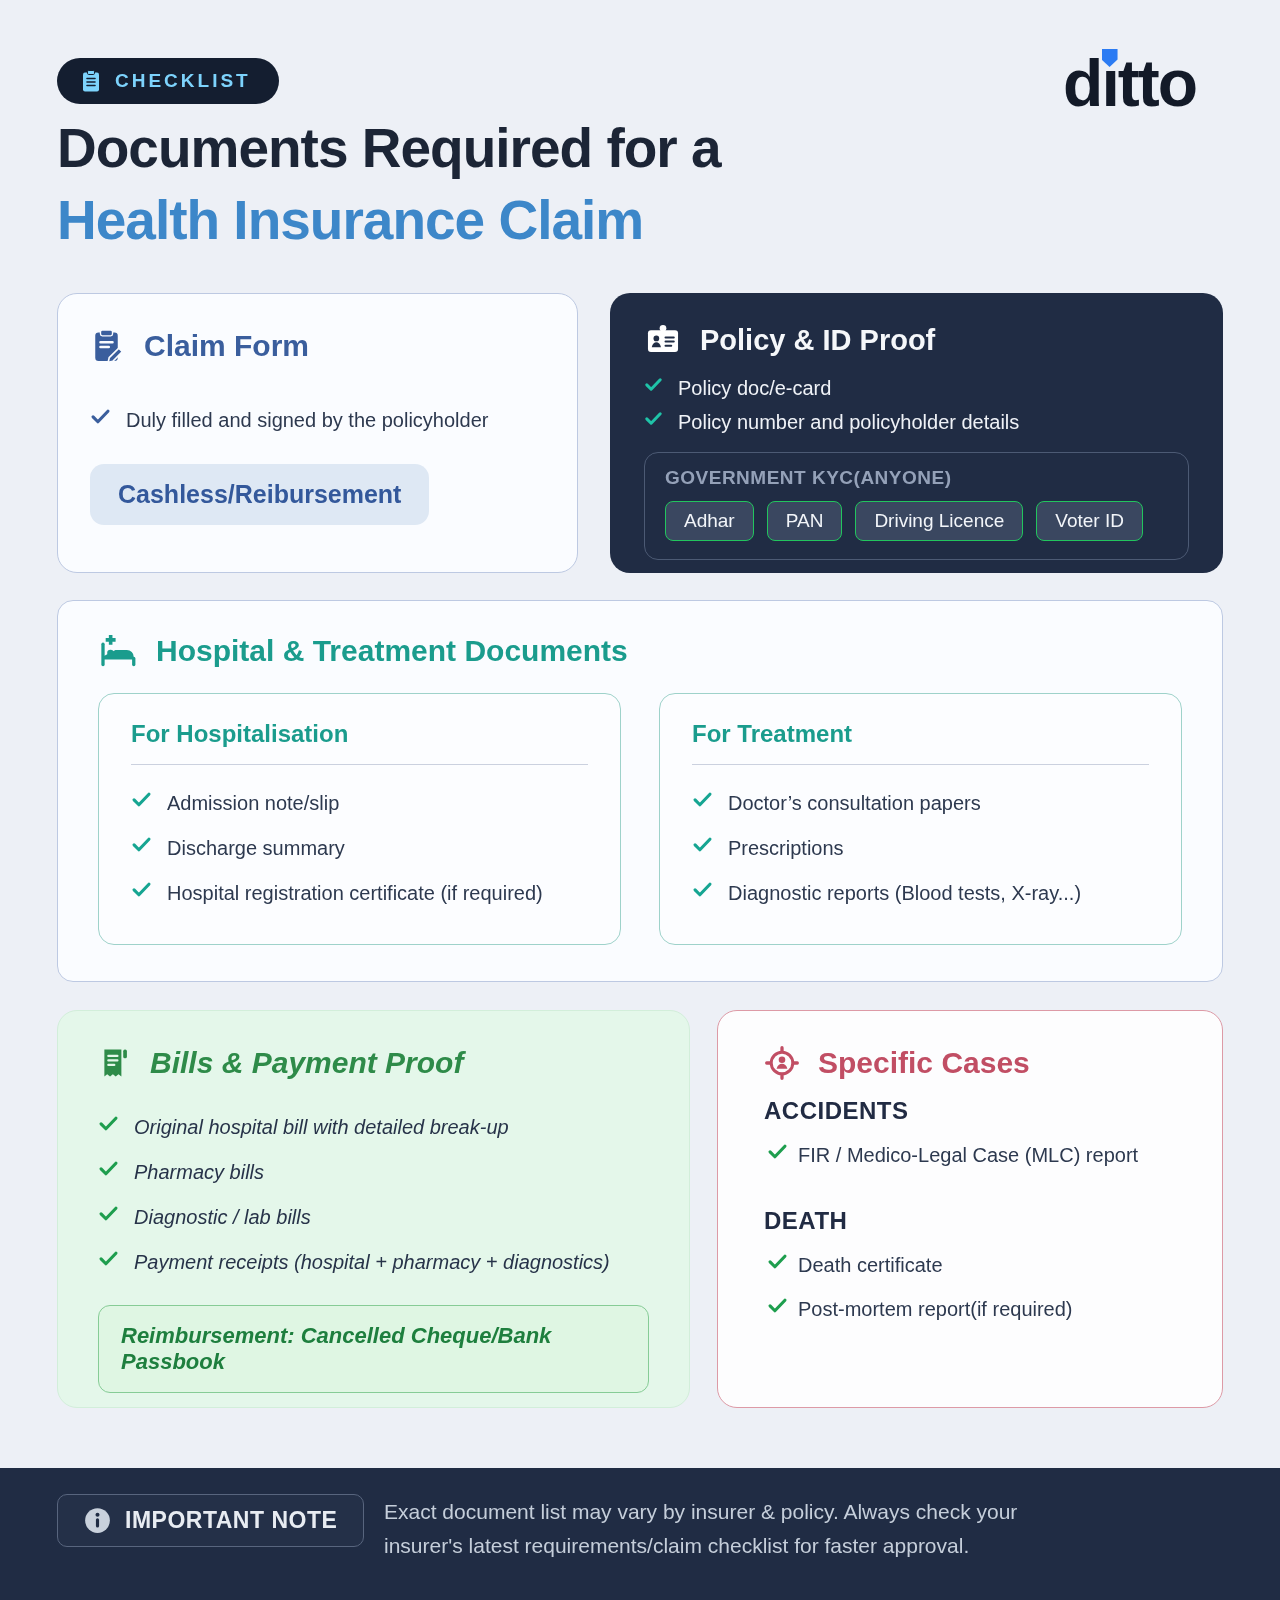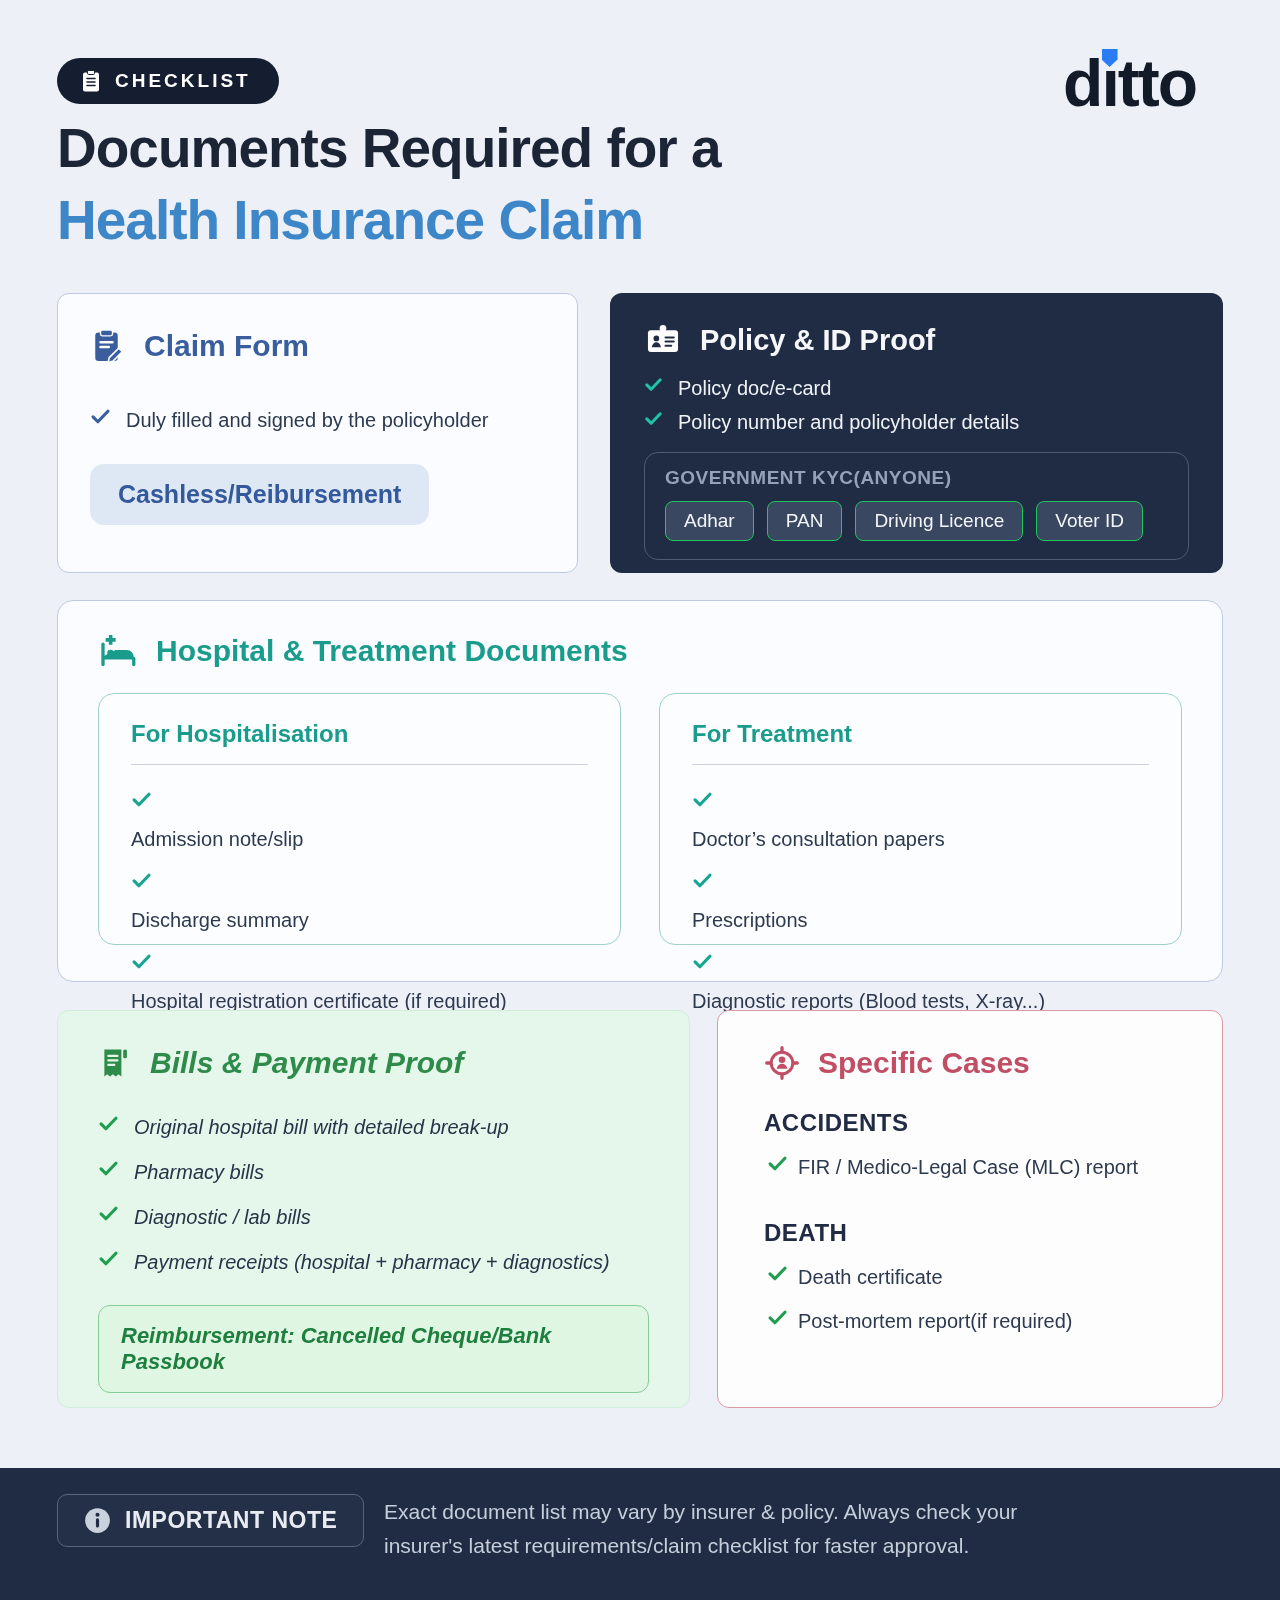--- a/index.html
+++ b/index.html
@@ -1,34 +1,34 @@
 <!DOCTYPE html>
 <html><head>
 <meta charset="utf-8">
 <style>
   html,body{margin:0;padding:0;}
   body{font-family:"Liberation Sans","DejaVu Sans",sans-serif;}
   .page{position:relative;width:1280px;height:1600px;background:#EDF0F6;overflow:hidden;}
 
   
   .badge{position:absolute;top:58px;left:57px;display:inline-flex;align-items:center;gap:12px;
-         background:#141E30;color:#ffffff;padding:11px 28px 11px 22px;border-radius:26px;
+         background:#141E30;color:#7dd3fc;padding:11px 28px 11px 22px;border-radius:26px;
          font-size:19px;font-weight:700;letter-spacing:3px;}
   .badge svg{width:24px;height:24px;}
   .logo{position:absolute;top:50px;right:84px;font-size:66px;font-weight:700;color:#131A28;
         letter-spacing:-2px;display:flex;line-height:1;}
   .logo .i-col{position:relative;}
   .logo .shield{position:absolute;left:50%;transform:translateX(-50%);top:-1px;width:16px;height:18px;
         background:#2B7BF3;clip-path:polygon(0 0,100% 0,100% 58%,50% 100%,0 58%);}
   .title{position:absolute;top:112px;left:57px;font-size:55px;line-height:72px;font-weight:700;
          letter-spacing:-1px;color:#1C2536;}
   .title .line2{color:#3D87C9;}
 
   
-  .card{box-sizing:border-box;border-radius:12px;}
+  .card{box-sizing:border-box;border-radius:20px;}
   .card-title{display:flex;align-items:center;gap:18px;font-size:30px;font-weight:700;line-height:36px;}
   .card-title svg{flex:none;}
   .item{display:flex;gap:15px;font-size:20px;line-height:28px;color:#2D394F;}
   .check{width:21px;height:21px;flex:none;}
 
   
   .row1{position:absolute;top:293px;left:57px;width:1166px;height:280px;display:flex;gap:32px;}
   .card-claim{width:521px;height:280px;background:#FAFCFF;border:1.5px solid #BDC9E2;padding:34px 32px;}
   .card-claim .card-title{color:#3A5E9D;margin-bottom:42px;}
   .card-claim .check{color:#3A5E9D;}
@@ -47,34 +47,34 @@
 
   
   .row2{position:absolute;top:600px;left:57px;width:1166px;height:382px;background:#FAFCFF;
         border:1.5px solid #BDC9E2;border-radius:16px;box-sizing:border-box;padding:32px 40px;}
   .row2 .card-title{color:#1A9C8D;margin-bottom:24px;}
   .subcards{display:flex;gap:38px;}
   .subcard{flex:1;background:#FCFDFF;border:1.5px solid #9ED2CA;border-radius:16px;
            box-sizing:border-box;padding:26px 32px;height:252px;}
   .subtitle{color:#1A9C8D;font-size:24px;font-weight:700;}
   .divider{height:1px;background:#CBD1DF;margin:16px 0 24px;}
-  .subcard .item{margin-bottom:17px;flex-direction:column;}
+  .subcard .item{margin-bottom:17px;}
   .subcard .check{color:#16A592;}
 
   
   .row3{position:absolute;top:1010px;left:57px;width:1166px;height:398px;display:flex;gap:27px;}
   .card-bills{width:633px;height:398px;background:#E4F7EA;border:1px solid #D2EEDA;padding:34px 40px;font-style:italic;}
   .card-bills .card-title{color:#2E8B49;margin-bottom:32px;}
   .card-bills .item{margin-bottom:17px;color:#273349;}
   .card-bills .check{color:#1E9E4E;}
   .badge-green{display:inline-block;margin-top:12px;background:#DFF6E3;border:1.5px solid #86CC96;
                border-radius:12px;padding:17px 22px;color:#1E7F3E;font-weight:700;font-size:22px;}
 
   .card-specific{width:506px;height:398px;background:#FDFDFE;border:1.5px solid #DD9AA6;padding:34px 46px;}
-  .card-specific .card-title{color:#C14E64;margin-bottom:28px;}
+  .card-specific .card-title{color:#C14E64;margin-bottom:16px;}
   .subhead{font-size:24px;font-weight:700;color:#212B43;letter-spacing:.5px;margin-bottom:16px;}
   .card-specific .item{margin-bottom:16px;margin-left:3px;gap:10px;}
   .card-specific .check{color:#1E9E4E;}
   .death-block{margin-top:38px;}
 
   
   .footer{position:absolute;top:1468px;left:0;width:1280px;height:132px;background:#202C44;}
   .note-pill{position:absolute;left:57px;top:26px;display:flex;align-items:center;gap:14px;
              border:1.5px solid #58657E;background:#243048;border-radius:10px;padding:12px 26px;}
   .note-pill svg{width:27px;height:27px;}

